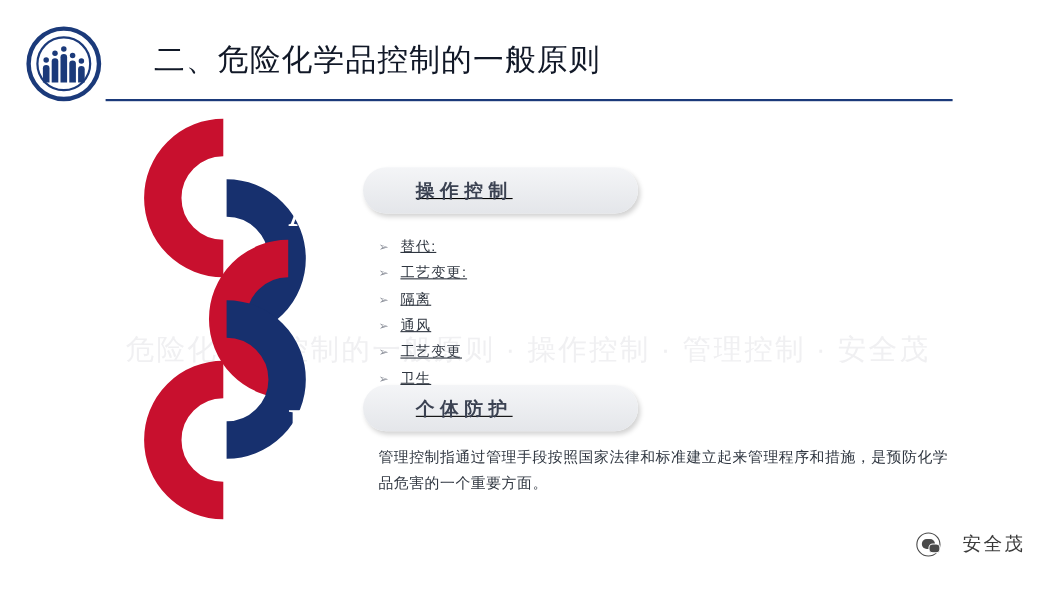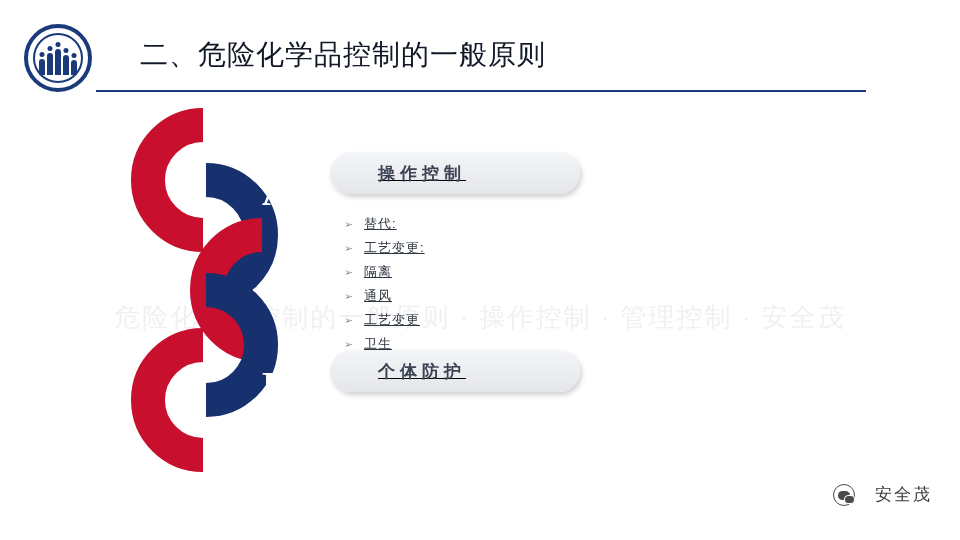--- a/index.html
+++ b/index.html
@@ -192,21 +192,21 @@
     color: #2f3640;
     letter-spacing: 0.5px;
   }
 
   
   .footer-brand {
     position: absolute;
     right: 28px;
     bottom: 34px;
     display: flex;
-    align-items: flex-end;
+    align-items: center;
     gap: 20px;
   }
   .wechat-icon {
     width: 22px;
     height: 22px;
     border-radius: 50%;
     border: 1.5px solid #4a4a4a;
     display: flex;
     align-items: center;
     justify-content: center;
@@ -316,20 +316,21 @@
       <span class="bullet-mark">➢</span>
       <span class="bullet-text">卫生</span>
     </div>
   </div>
 
   <div class="card" id="card-b">
     <div class="card-label">个体防护</div>
   </div>
   <div class="letter" id="letter-b">B</div>
 
+  <div class="paragraph">管理控制指通过管理手段按照国家法律和标准建立起来管理程序和措施，是预防化学品危害的一个重要方面。</div>
 
   <div class="footer-brand">
     <div class="wechat-icon">
         <span></span>
       </div>
     <div class="brand-text">安全茂</div>
   </div>
 
   <div class="bottom-bar"></div>
 </div>

